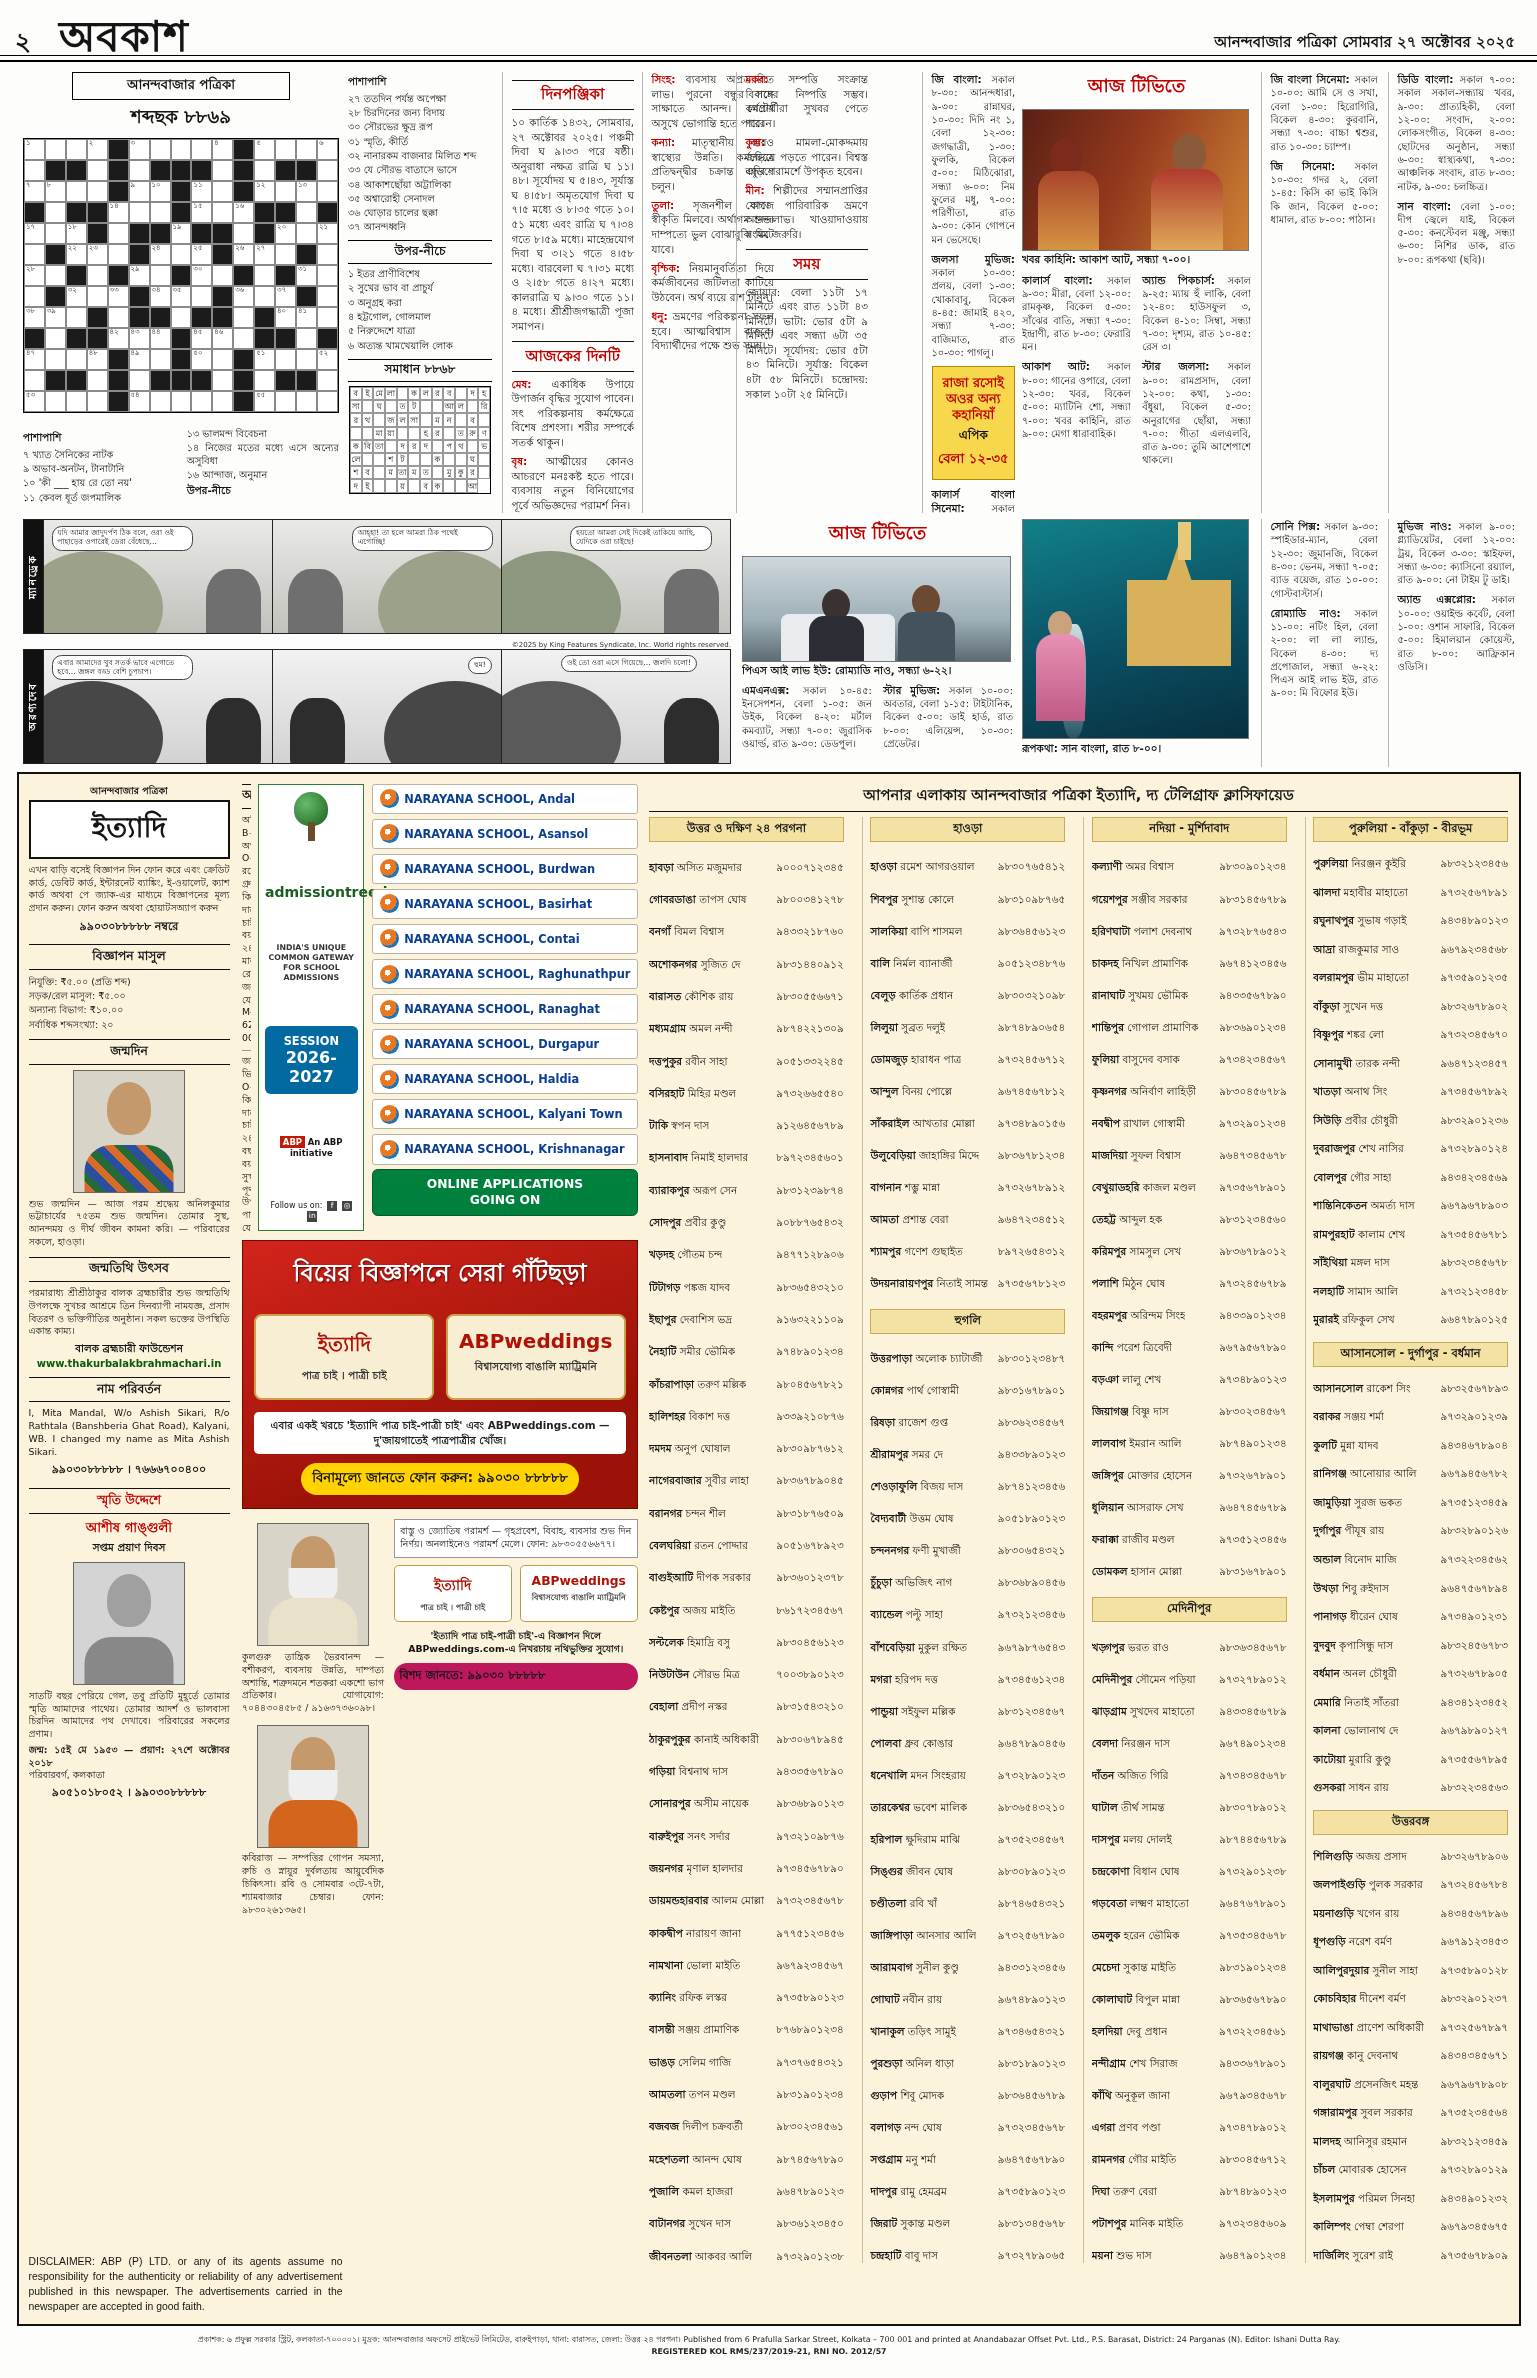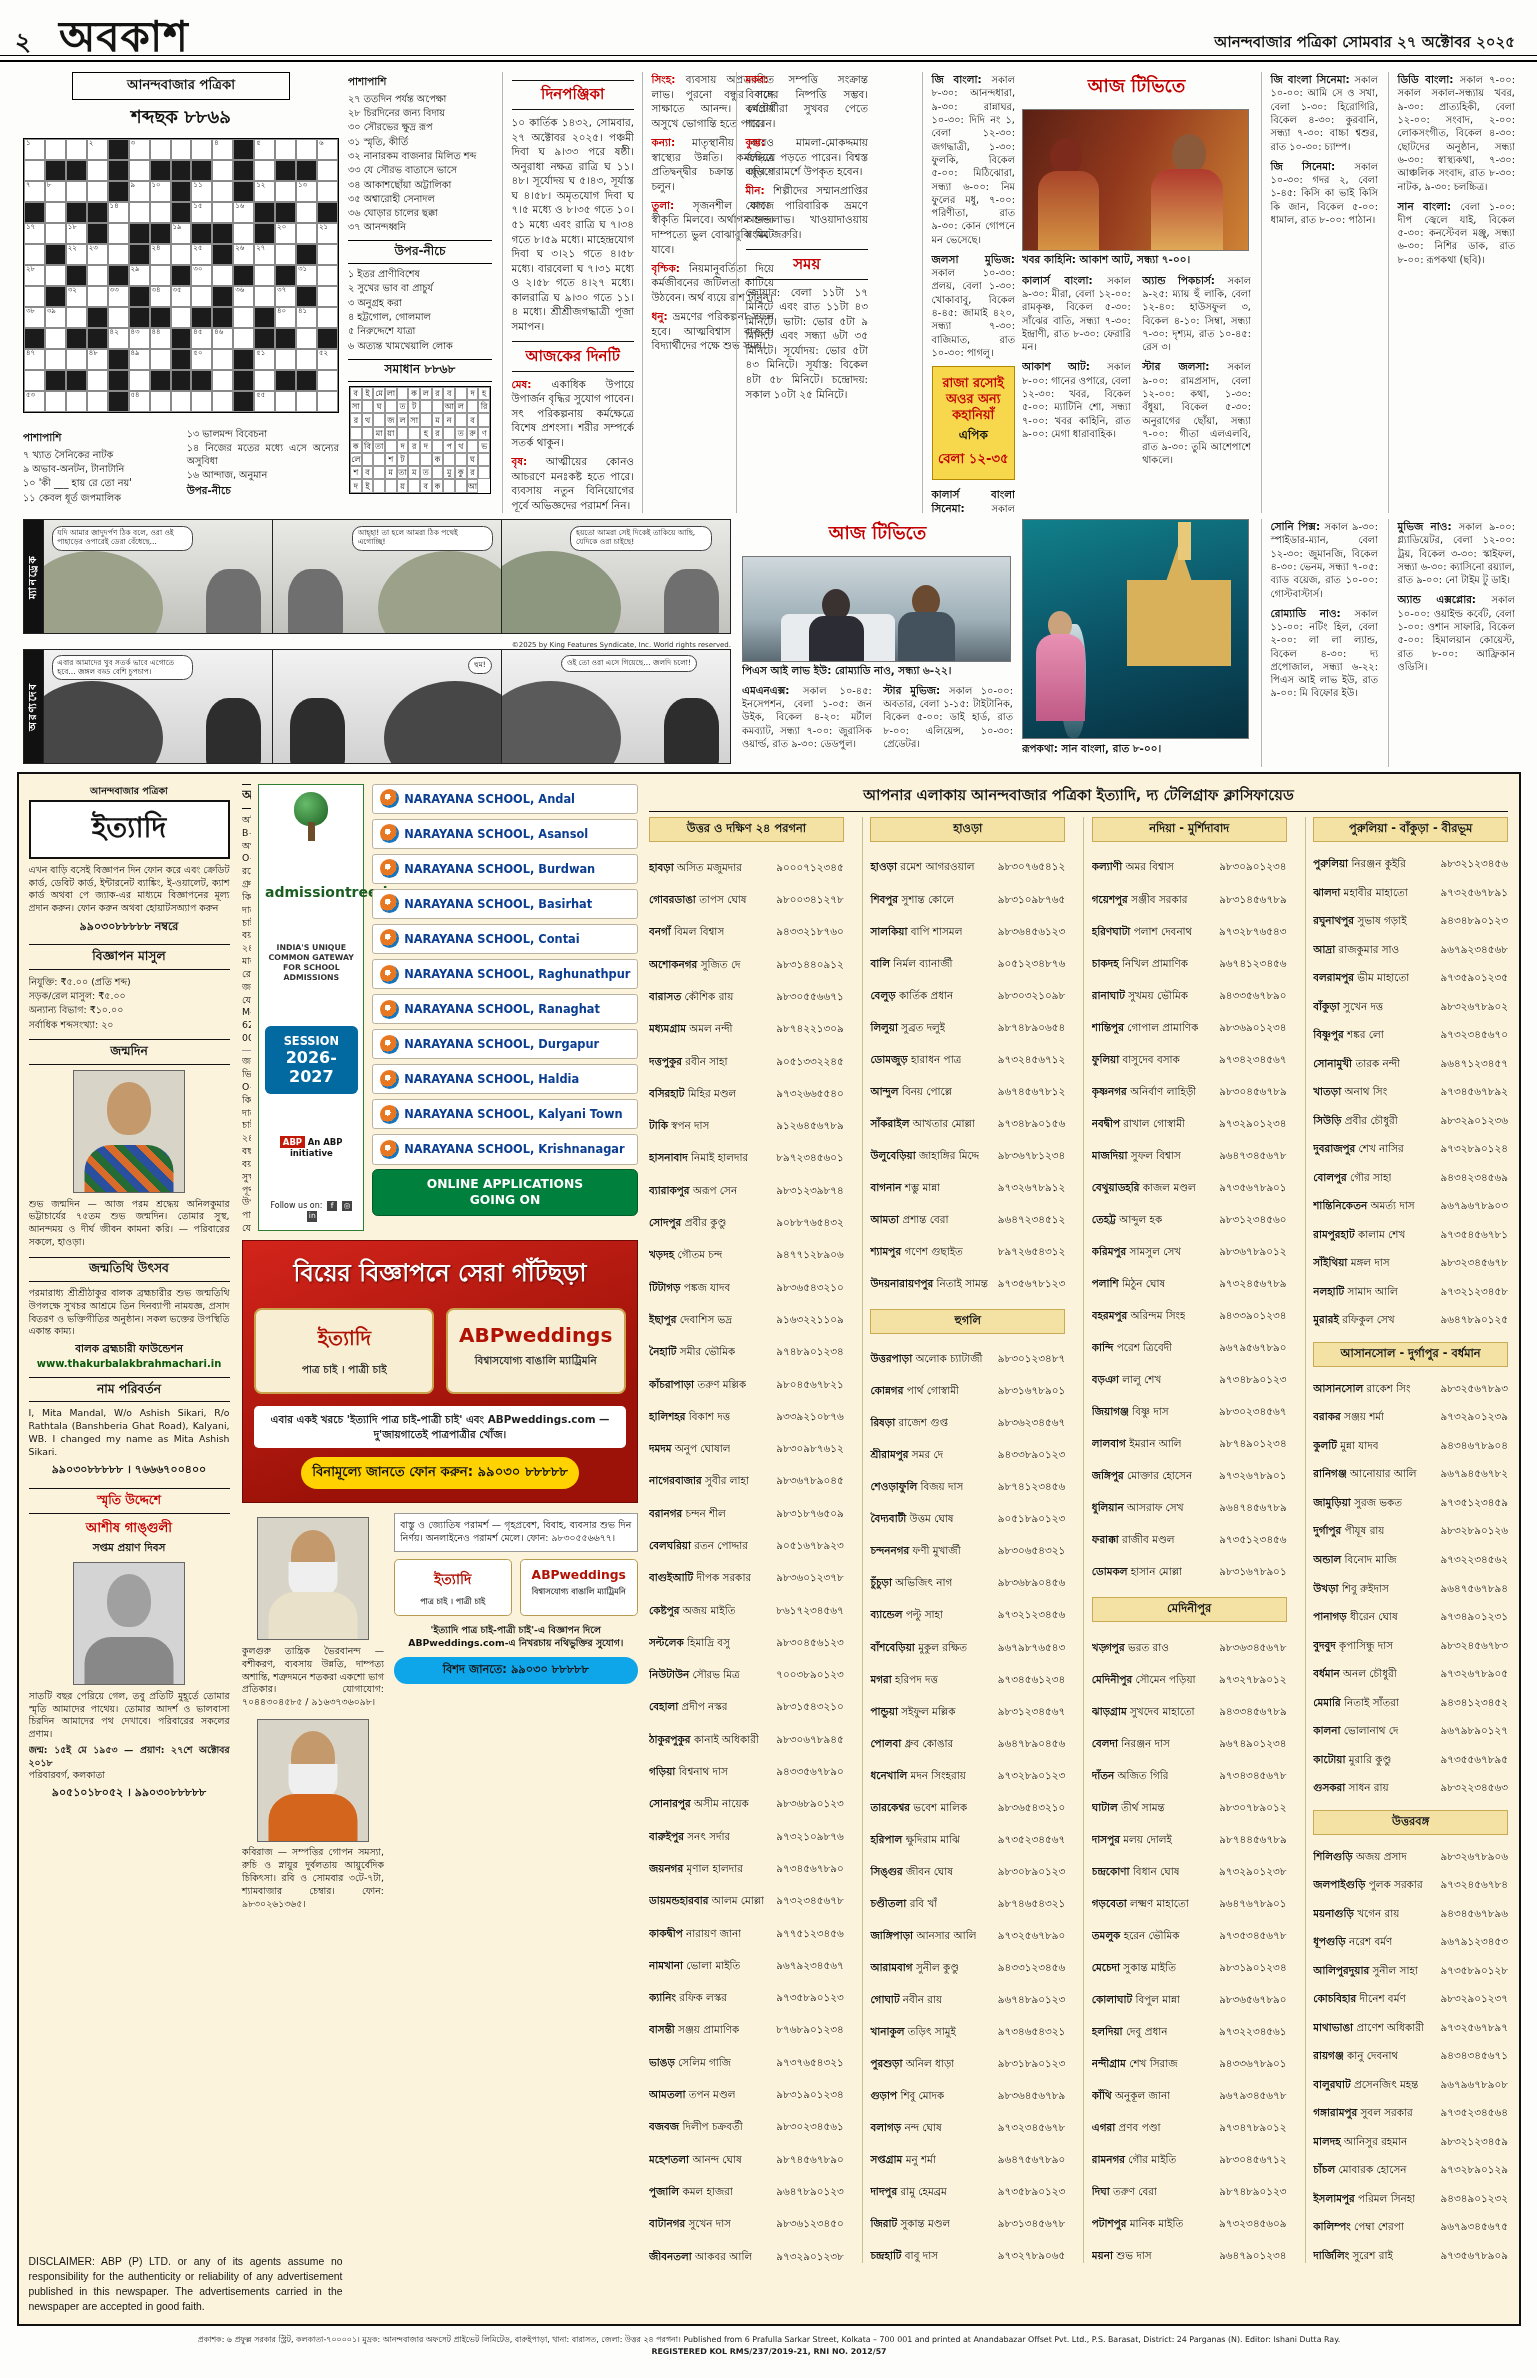--- a/index.html
+++ b/index.html
@@ -90,21 +90,21 @@
   .follow{font-size:8px}
   .soc{display:inline-block;width:10.4px;height:10.4px;background:#444;color:#fff;font-size:7.6px;line-height:10.4px;margin-left:1.9px}
   
   .nrow{display:flex;align-items:center;gap:5.7px;background:#fff;border:0.9px solid #b9b2a0;border-radius:2.8px;padding:4.7px 6.6px;margin-bottom:4.7px}
   .nlogo{width:19px;height:19px;border-radius:50%;flex:none;
     background:radial-gradient(circle at 40% 40%,#ffffff 0 18%,#e87722 19% 55%,#1b75bb 56% 100%)}
   .ntext{font-size:11.4px;color:#0b3e91;font-weight:bold;white-space:nowrap}
   .cta{background:#00803d;color:#fff;text-align:center;font-weight:bold;border-radius:5.7px;padding:6.6px 3.8px;font-size:12.3px;line-height:1.3;border:1.4px solid #005a2b}
   
   .wed{background:linear-gradient(160deg,#d3241b 0%,#9c1208 70%);border:1.9px solid #6d0a04;padding:13.2px 11.4px;color:#fff}
-  .wed h2{font-size:24px;text-align:center;margin-bottom:14px;text-shadow:0.9px 0.9px 1.9px #5a0600}
+  .wed h2{font-size:24px;text-align:center;margin-bottom:20px;text-shadow:0.9px 0.9px 1.9px #5a0600}
   .wboxes{display:flex;gap:11.4px}
   .wbox{background:#f8eed3;color:#7a1a10;border-radius:7.6px;flex:1;text-align:center;padding:13.2px 5.7px;border:2.4px solid #caa24b}
   .wbox .wl{font-size:20px;font-weight:bold;color:#b01205}
   .wbox .ws{font-size:10.4px;font-weight:bold;margin-top:5.7px;color:#333}
   .wnote{background:#fff;color:#222;font-size:10.4px;font-weight:bold;text-align:center;border-radius:4.7px;margin-top:11.4px;padding:6.6px 7.6px;line-height:1.4}
   .wphone{background:#ffd200;color:#111;font-weight:bold;text-align:center;border-radius:19px;margin:9.5px auto 0;padding:4.7px 9.5px;width:75%;font-size:13.2px}
   
   .dhead{font-weight:bold;text-align:center;font-size:14.7px;line-height:1.45;border-bottom:1.9px solid #111;padding-bottom:5.7px;margin-bottom:5.7px}
   #dir-cols{display:flex;gap:18px;height:1446px}
   .dcol{flex:1;display:flex;flex-direction:column;justify-content:space-between;border-left:0.9px solid #c9bd96;padding-left:7.6px;overflow:hidden}
@@ -112,21 +112,21 @@
   .dsec{background:#f3e2a4;font-weight:bold;text-align:center;font-size:11.4px;border:0.9px solid #c9ab55;padding:1.9px 0.9px}
   .drow{display:flex;justify-content:space-between;font-size:10.4px;line-height:1.3;gap:3.8px}
   .dn{white-space:nowrap;overflow:hidden;text-overflow:ellipsis}
   .dp{white-space:nowrap}
   .disc{font-size:10.4px;line-height:1.45;text-align:justify;font-family:"Liberation Sans",sans-serif}
   .imprint{font-size:7.9px;color:#222;text-align:center;line-height:1.5}
   .logo-strip{display:flex;gap:7.6px;margin-top:7.6px}
   .lbox{flex:1;background:#fff;border:1.4px solid #b89a4e;border-radius:4.7px;text-align:center;padding:7.6px 3.8px}
   .lbox .wl{font-size:14px;font-weight:bold;color:#b01205}
   .lbox .ws{font-size:8px;font-weight:bold;color:#444;margin-top:2.8px}
-  .ypill{background:#0ea5e9;border-radius:13.2px;text-align:center;font-weight:bold;font-size:11.4px;padding:3.8px 5.7px;margin-top:7.6px}
+  .ypill{background:#be185d;border-radius:13.2px;text-align:left;font-weight:bold;font-size:11.4px;padding:3.8px 5.7px;margin-top:7.6px}
 </style>
 </head>
 <body>
 
 <div class="page">
 
   <div class="abs pageno" style="left:15px;top:23px">২</div>
   <div class="abs masthead" style="left:59px;top:3.8px">অবকাশ</div>
   <div class="abs dateline" style="right:23px;top:30px">আনন্দবাজার পত্রিকা  সোমবার ২৭ অক্টোবর ২০২৫</div>
   <div class="abs hdr-rule" style="left:0;right:0;top:55px"></div>

